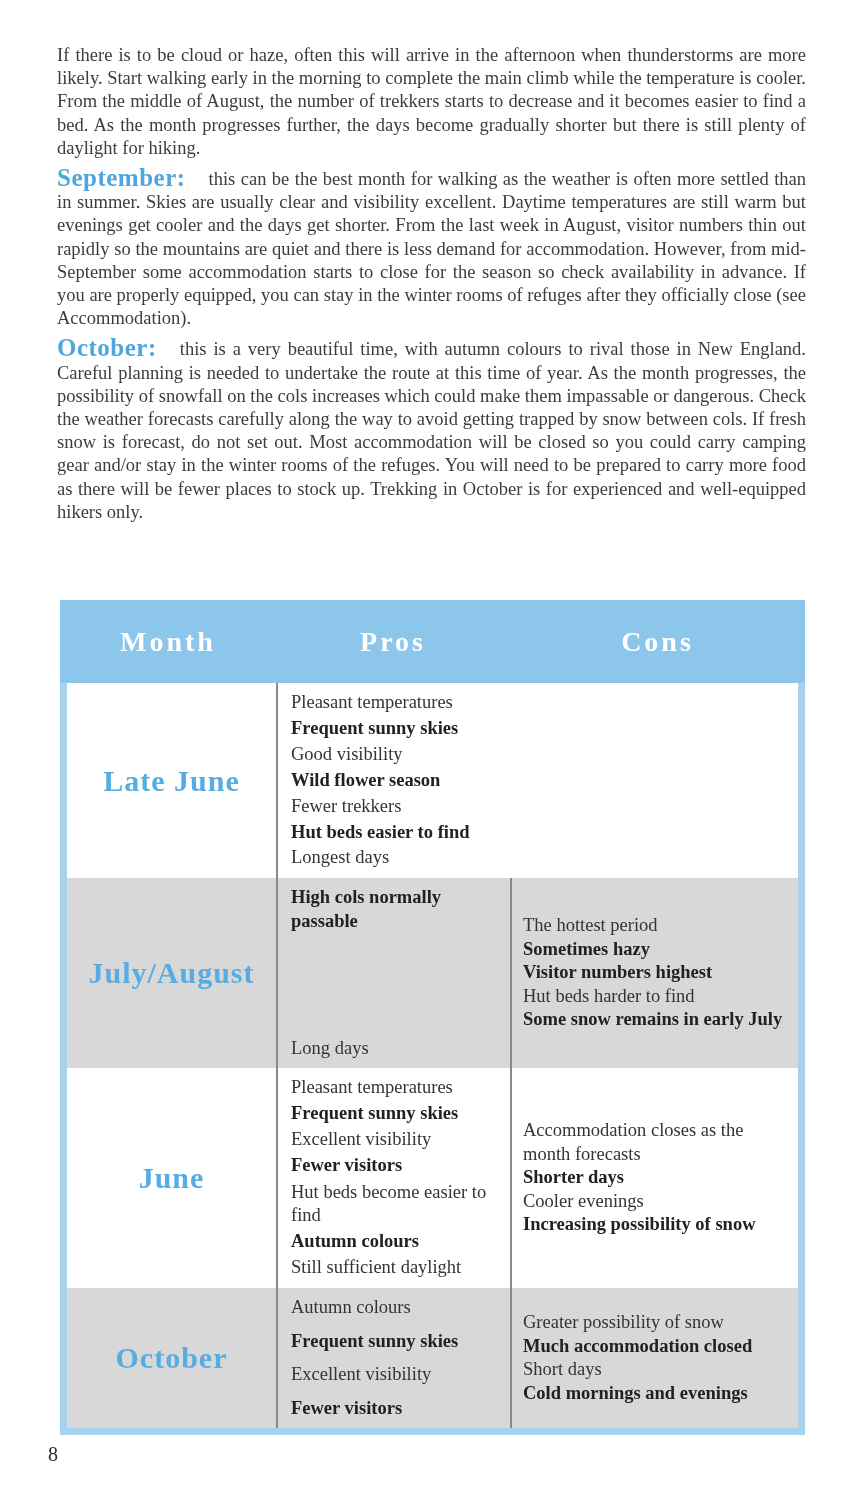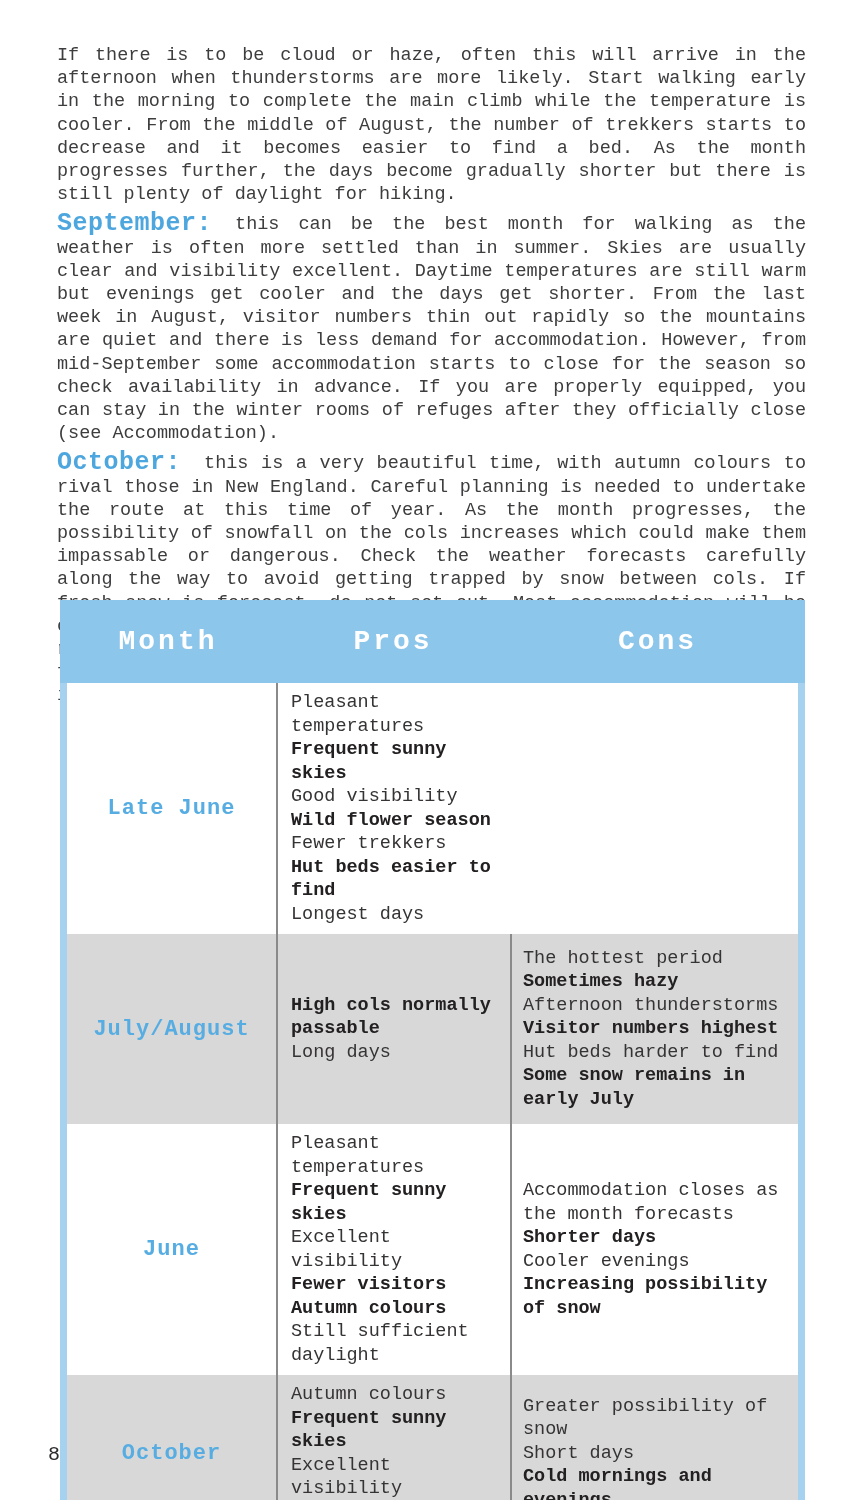--- a/index.html
+++ b/index.html
@@ -13,21 +13,21 @@
     --table-text: #363335;
     --table-bold: #232021;
   }
   * { margin: 0; padding: 0; box-sizing: border-box; }
   html, body { background: #ffffff; }
   .page {
     position: relative;
     width: 863px;
     height: 1500px;
     background: #ffffff;
-    font-family: Liberation Mono, monospace;
+    font-family: Liberation Serif, serif;
     overflow: hidden;
   }
   .text-block {
     position: absolute;
     top: 44px;
     left: 57px;
     width: 749px;
   }
   .para {
     font-size: 18.5px;
@@ -84,29 +84,30 @@
     flex-direction: column;
     justify-content: center;
     padding: 8px 6px;
   }
   .month-cell {
     width: 209px;
     align-items: center;
     text-align: center;
   }
   .month-label {
-    font-size: 22px;
+    font-size: 30px;
     font-weight: bold;
     letter-spacing: 1px;
     color: var(--month-blue);
   }
   .pros-cell {
     width: 234px;
     border-left: 2px solid var(--divider-gray);
     padding-left: 13px;
+    justify-content: space-between;
   }
   .cons-cell {
     flex: 1;
     border-left: 2px solid var(--divider-gray);
     padding-left: 11px;
   }
   .cell-line {
     font-size: 18.5px;
     line-height: 23.5px;
     color: var(--table-text);
@@ -159,35 +160,35 @@
           <div class="cell month-cell">
             <span class="month-label">July/August</span>
           </div>
           <div class="cell pros-cell">
             <div class="cell-line bold">High cols normally passable</div>
             <div class="cell-line">Long days</div>
           </div>
           <div class="cell cons-cell">
             <div class="cell-line">The hottest period</div>
             <div class="cell-line bold">Sometimes hazy</div>
-            <div class="cell-line">Afternoon thunderstorms</div>
             <div class="cell-line bold">Visitor numbers highest</div>
             <div class="cell-line">Hut beds harder to find</div>
             <div class="cell-line bold">Some snow remains in early July</div>
           </div>
         </div>
         <div class="trow">
           <div class="cell month-cell">
             <span class="month-label">June</span>
           </div>
           <div class="cell pros-cell">
             <div class="cell-line">Pleasant temperatures</div>
             <div class="cell-line bold">Frequent sunny skies</div>
             <div class="cell-line">Excellent visibility</div>
             <div class="cell-line bold">Fewer visitors</div>
+            <div class="cell-line">Hut beds become easier to find</div>
             <div class="cell-line bold">Autumn colours</div>
             <div class="cell-line">Still sufficient daylight</div>
           </div>
           <div class="cell cons-cell">
             <div class="cell-line">Accommodation closes as the month forecasts</div>
             <div class="cell-line bold">Shorter days</div>
             <div class="cell-line">Cooler evenings</div>
             <div class="cell-line bold">Increasing possibility of snow</div>
           </div>
         </div>
@@ -196,20 +197,21 @@
             <span class="month-label">October</span>
           </div>
           <div class="cell pros-cell">
             <div class="cell-line">Autumn colours</div>
             <div class="cell-line bold">Frequent sunny skies</div>
             <div class="cell-line">Excellent visibility</div>
             <div class="cell-line bold">Fewer visitors</div>
           </div>
           <div class="cell cons-cell">
             <div class="cell-line">Greater possibility of snow</div>
+            <div class="cell-line bold">Much accommodation closed</div>
             <div class="cell-line">Short days</div>
             <div class="cell-line bold">Cold mornings and evenings</div>
           </div>
         </div>
       </div>
   </div>
 
   <div class="page-number">8</div>
 
 </div>

